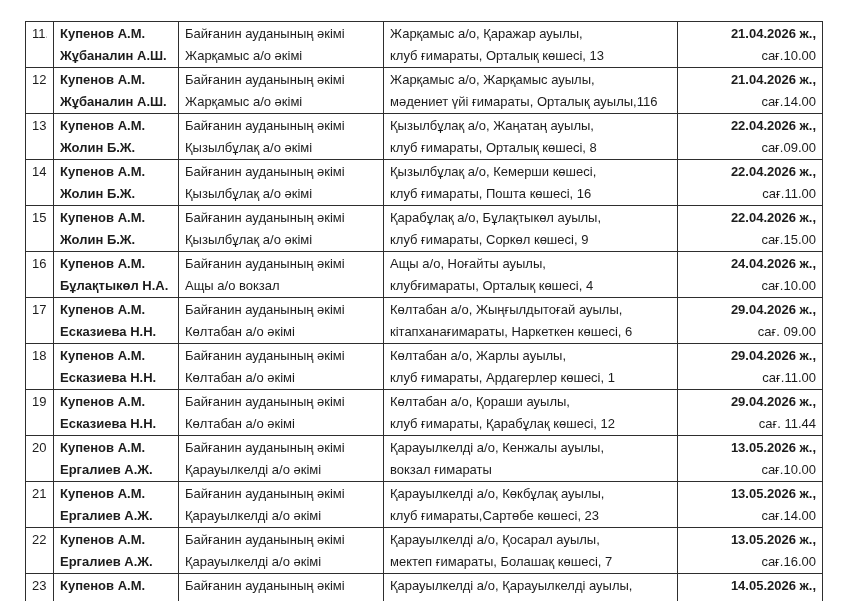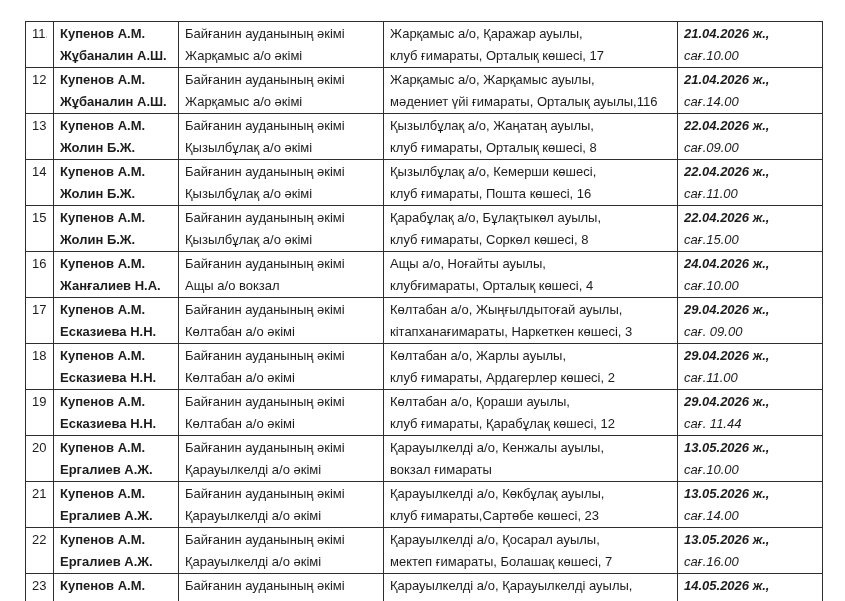--- a/index.html
+++ b/index.html
@@ -37,21 +37,21 @@
     font-size: 13px;
     overflow: hidden;
   }
   .ln {
     line-height: 21.5px;
     white-space: pre;
     overflow: hidden;
   }
   .bold { font-weight: bold; }
   td.c-num { text-align: center; padding: 1px 2px; }
-  td.c-date { text-align: left; font-style: italic; }
+  td.c-date { text-align: right; }
 </style>
 </head>
 <body>
 
 <div class="page">
   <table class="schedule">
     <colgroup>
       <col style="width:28px">
       <col style="width:125px">
       <col style="width:205px">
@@ -66,21 +66,21 @@
           <td>
             <div class="ln bold">Купенов А.М.</div>
             <div class="ln bold">Жұбаналин А.Ш.</div>
           </td>
           <td>
             <div class="ln">Байғанин ауданының әкімі</div>
             <div class="ln">Жарқамыс а/о әкімі</div>
           </td>
           <td>
             <div class="ln">Жарқамыс а/о, Қаражар ауылы,</div>
-            <div class="ln">клуб ғимараты, Орталық көшесі, 17</div>
+            <div class="ln">клуб ғимараты, Орталық көшесі, 13</div>
           </td>
           <td class="c-date">
             <div class="ln bold">21.04.2026 ж.,</div>
             <div class="ln">сағ.10.00</div>
           </td>
         </tr>
         <tr>
           <td class="c-num">
             <div class="ln">12.</div>
           </td>
@@ -150,34 +150,34 @@
           <td>
             <div class="ln bold">Купенов А.М.</div>
             <div class="ln bold">Жолин Б.Ж.</div>
           </td>
           <td>
             <div class="ln">Байғанин ауданының әкімі</div>
             <div class="ln">Қызылбұлақ а/о әкімі</div>
           </td>
           <td>
             <div class="ln">Қарабұлақ а/о, Бұлақтыкөл ауылы,</div>
-            <div class="ln">клуб ғимараты, Соркөл көшесі, 8</div>
+            <div class="ln">клуб ғимараты, Соркөл көшесі, 9</div>
           </td>
           <td class="c-date">
             <div class="ln bold">22.04.2026 ж.,</div>
             <div class="ln">сағ.15.00</div>
           </td>
         </tr>
         <tr>
           <td class="c-num">
             <div class="ln">16.</div>
           </td>
           <td>
             <div class="ln bold">Купенов А.М.</div>
-            <div class="ln bold">Жанғалиев Н.А.</div>
+            <div class="ln bold">Бұлақтыкөл Н.А.</div>
           </td>
           <td>
             <div class="ln">Байғанин ауданының әкімі</div>
             <div class="ln">Ащы а/о вокзал</div>
           </td>
           <td>
             <div class="ln">Ащы а/о, Ноғайты ауылы,</div>
             <div class="ln">клубғимараты, Орталық көшесі, 4</div>
           </td>
           <td class="c-date">
@@ -192,42 +192,42 @@
           <td>
             <div class="ln bold">Купенов А.М.</div>
             <div class="ln bold">Есказиева Н.Н.</div>
           </td>
           <td>
             <div class="ln">Байғанин ауданының әкімі</div>
             <div class="ln">Көлтабан а/о әкімі</div>
           </td>
           <td>
             <div class="ln">Көлтабан а/о, Жыңғылдытоғай ауылы,</div>
-            <div class="ln">кітапханағимараты, Наркеткен көшесі, 3</div>
+            <div class="ln">кітапханағимараты, Наркеткен көшесі, 6</div>
           </td>
           <td class="c-date">
             <div class="ln bold">29.04.2026 ж.,</div>
             <div class="ln">сағ. 09.00</div>
           </td>
         </tr>
         <tr>
           <td class="c-num">
             <div class="ln">18.</div>
           </td>
           <td>
             <div class="ln bold">Купенов А.М.</div>
             <div class="ln bold">Есказиева Н.Н.</div>
           </td>
           <td>
             <div class="ln">Байғанин ауданының әкімі</div>
             <div class="ln">Көлтабан а/о әкімі</div>
           </td>
           <td>
             <div class="ln">Көлтабан а/о, Жарлы ауылы,</div>
-            <div class="ln">клуб ғимараты, Ардагерлер көшесі, 2</div>
+            <div class="ln">клуб ғимараты, Ардагерлер көшесі, 1</div>
           </td>
           <td class="c-date">
             <div class="ln bold">29.04.2026 ж.,</div>
             <div class="ln">сағ.11.00</div>
           </td>
         </tr>
         <tr>
           <td class="c-num">
             <div class="ln">19.</div>
           </td>

